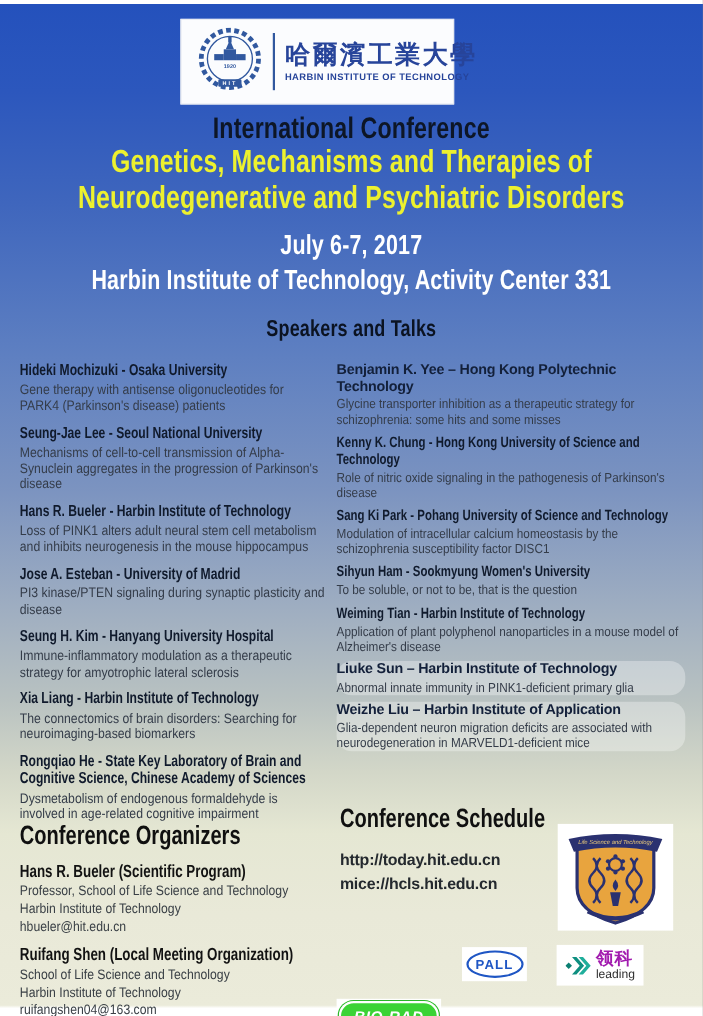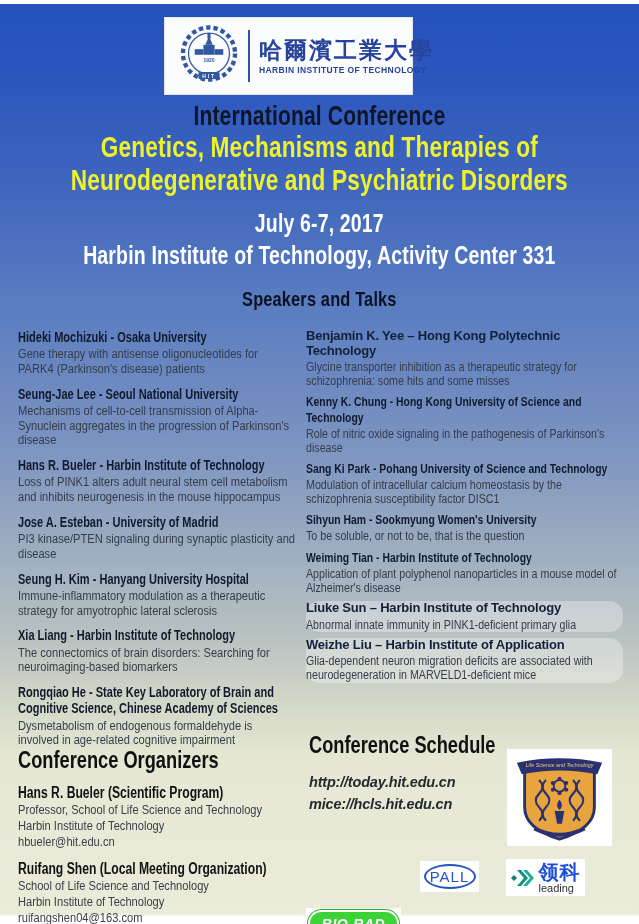--- a/index.html
+++ b/index.html
@@ -71,42 +71,42 @@
   
   .organizers { left:18px; top:746px; width:292px; }
   .org-head { font-size:24px; color:#101010; line-height:1.15; }
   .org-name { font-size:16px; color:#121212; margin-top:9px; line-height:1.2; }
   .org-line { font-size:12.5px; color:#3a4046; line-height:1.28; width:112%; transform:scaleX(0.89); transform-origin:left top; }
 
   
   .schedule { left:309px; top:709px; width:200px;margin-top:22px; }
   .sch-head { font-size:24px; color:#101010; line-height:1.15; }
   .sch-urls { margin-top:12px; }
-  .sch-url { font-size:14.5px; font-weight:600; color:#24292e; line-height:1.55; letter-spacing:-0.2px;font-style:italic; }
+  .sch-url { font-size:14.5px; font-weight:600; color:#24292e; line-height:1.55; letter-spacing:-0.2px; }
 
   .shield-box { left:507px; top:749px; width:105px; height:97px; background:#ffffff; padding:2px; }
 
   
   .sponsor { background:#ffffff; display:flex; align-items:center; justify-content:center; }
   .biorad-box { left:306px; top:862px; width:95px; height:31px; padding:2px;margin-top:46px; }
   .biorad-pill {
     width:100%; height:100%; background:#3bd335; border-radius:14px;
     box-shadow:inset 0 0 0 2px #ffffff, 0 0 0 1px #2ab527;
     display:flex; align-items:center; justify-content:center;
     color:#ffffff; font-weight:bold; font-style:italic; font-size:14px; letter-spacing:0.5px;
   }
   .pall-box { left:420px; top:861px; width:59px; height:31px; }
   .pall-ellipse {
     width:52px; height:25px; border:2.5px solid #1f56c4; border-radius:50%;
     display:flex; align-items:center; justify-content:center;
-    color:#1f56c4; font-weight:normal; font-size:15px; letter-spacing:1px;
+    color:#1f56c4; font-weight:bold; font-size:12px; letter-spacing:1px;
   }
   .leading-box { left:506px; top:859px; width:79px; height:37px; gap:4px; }
   .leading-text { line-height:1; }
-  .leading-cn { font-size:20px; font-weight:bold; color:#1d4ed8; letter-spacing:1px; }
+  .leading-cn { font-size:16px; font-weight:bold; color:#a21caf; letter-spacing:1px; }
   .leading-en { font-size:11px; color:#2e2e2e; margin-top:1px; }
 </style>
 </head>
 <body>
 
 <div class="poster">
 
   <div class="abs logo-box">
     <svg class="logo-emblem" viewBox="0 0 100 100">
       <circle cx="50" cy="46" r="42" fill="none" stroke="#31589f" stroke-width="7" stroke-dasharray="7 5"></circle>

